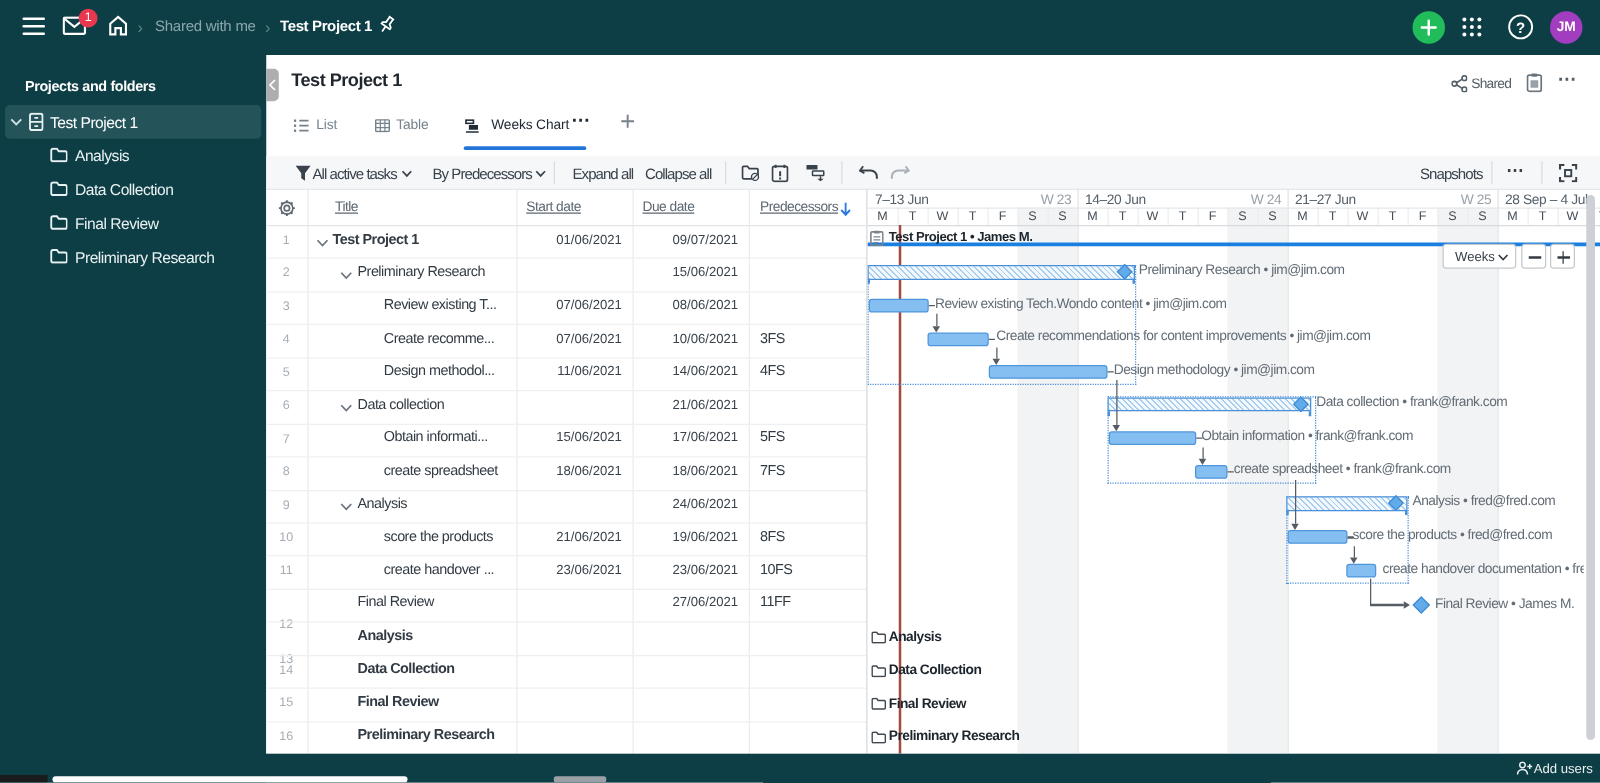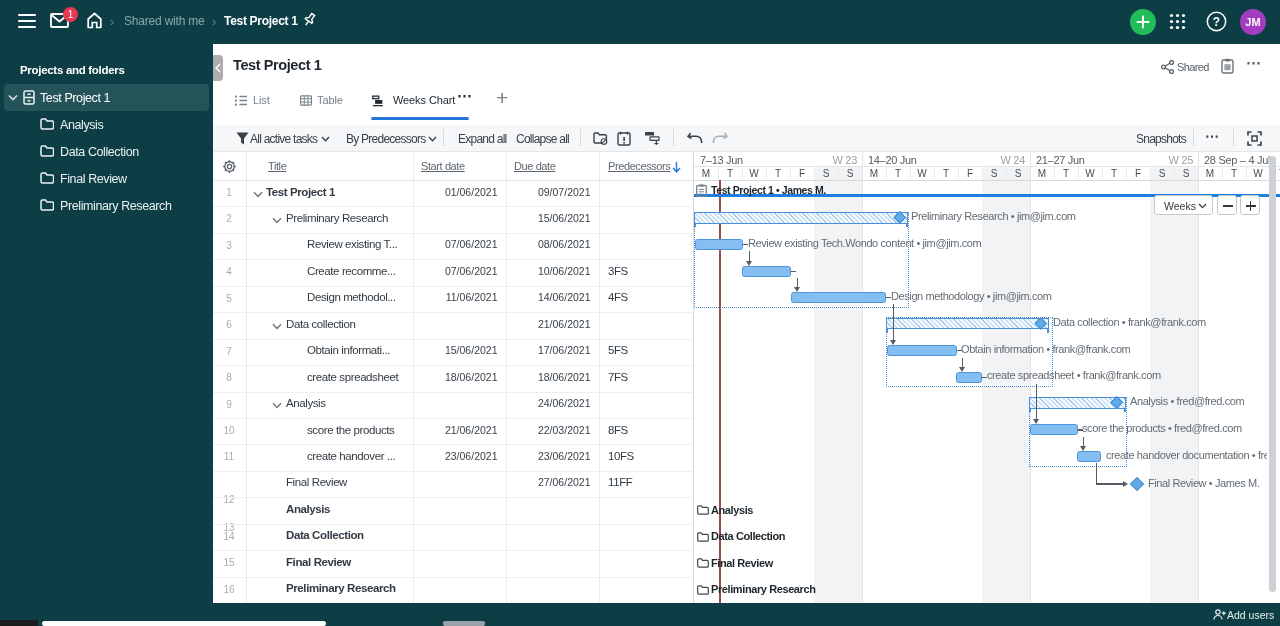--- a/index.html
+++ b/index.html
@@ -345,21 +345,21 @@
 <div class="rownum" style="left:0px;top:246.5px">9</div>
 <svg class="abs" style="left:59px;top:250.0px" width="10" height="7" viewBox="0 0 10 7">
         <path d="M1 1.2 L5 5.4 L9 1.2" fill="none" stroke="#6a737d" stroke-width="1.4"></path>
       </svg>
 <div class="cell" style="left:73px;top:245.0px">Analysis</div>
 <div class="dcell" style="left:292.5px;width:85px;top:245.0px">24/06/2021</div>
 <div class="hline" style="top:266.0px"></div>
 <div class="rownum" style="left:0px;top:273.0px">10</div>
 <div class="cell" style="left:94px;top:271.5px">score the products</div>
 <div class="dcell" style="left:199.5px;width:85px;top:271.5px">21/06/2021</div>
-<div class="dcell" style="left:292.5px;width:85px;top:271.5px">22/03/2021</div>
+<div class="dcell" style="left:292.5px;width:85px;top:271.5px">19/06/2021</div>
 <div class="cell" style="left:395px;top:271.5px">8FS</div>
 <div class="hline" style="top:292.4px"></div>
 <div class="rownum" style="left:0px;top:299.4px">11</div>
 <div class="cell" style="left:94px;top:297.9px">create handover ...</div>
 <div class="dcell" style="left:199.5px;width:85px;top:297.9px">23/06/2021</div>
 <div class="dcell" style="left:292.5px;width:85px;top:297.9px">23/06/2021</div>
 <div class="cell" style="left:395px;top:297.9px">10FS</div>
 <div class="hline" style="top:318.8px"></div>
 <div class="rownum" style="left:0px;top:342px">12</div>
 <div class="cell" style="left:73px;top:324.3px">Final Review</div>
@@ -473,20 +473,21 @@
 <div class="diamond" style="left:438px;top:327px;width:10px;height:10px"></div>
 <div class="dep" style="left:48.6px;top:92.3px;width:5px;height:1.2px"></div>
 <div class="dep" style="left:97px;top:118.7px;width:5px;height:1.2px"></div>
 <div class="dep" style="left:192.3px;top:145.2px;width:5px;height:1.2px"></div>
 <div class="dep" style="left:262.5px;top:198px;width:5px;height:1.2px"></div>
 <div class="dep" style="left:288px;top:224.5px;width:5px;height:1.2px"></div>
 <div class="dep" style="left:383.7px;top:277.4px;width:5px;height:1.2px"></div>
 
 <div class="glabel" style="left:217px;top:57.5px">Preliminary Research • jim@jim.com</div>
 <div class="glabel" style="left:54px;top:85px">Review existing Tech.Wondo content • jim@jim.com</div>
+<div class="glabel" style="left:103px;top:111.4px">Create recommendations for content improvements • jim@jim.com</div>
 <div class="glabel" style="left:197px;top:137.9px">Design methodology • jim@jim.com</div>
 <div class="glabel" style="left:359px;top:163.5px">Data collection • frank@frank.com</div>
 <div class="glabel" style="left:267px;top:190.7px">Obtain information • frank@frank.com</div>
 <div class="glabel" style="left:293px;top:217.2px">create spreadsheet • frank@frank.com</div>
 <div class="glabel" style="left:436px;top:242.9px">Analysis • fred@fred.com</div>
 <div class="glabel" style="left:388px;top:270.1px">score the products • fred@fred.com</div>
 <div class="glabel" style="left:412px;top:296.5px;width:161px;overflow:hidden">create handover documentation • fred@fred.com</div>
 <div class="glabel" style="left:454px;top:324.5px">Final Review • James M.</div>
 <svg class="abs" style="left:3px;top:353.3px" width="12" height="10" viewBox="0 0 12 10">
         <path d="M0.7 1.8 a1 1 0 0 1 1-1 h2.6 l1.2 1.6 h4.8 a1 1 0 0 1 1 1 v4.8 a1 1 0 0 1 -1 1 h-8.6 a1 1 0 0 1 -1-1 Z" fill="none" stroke="#40474e" stroke-width="1.2"></path>

